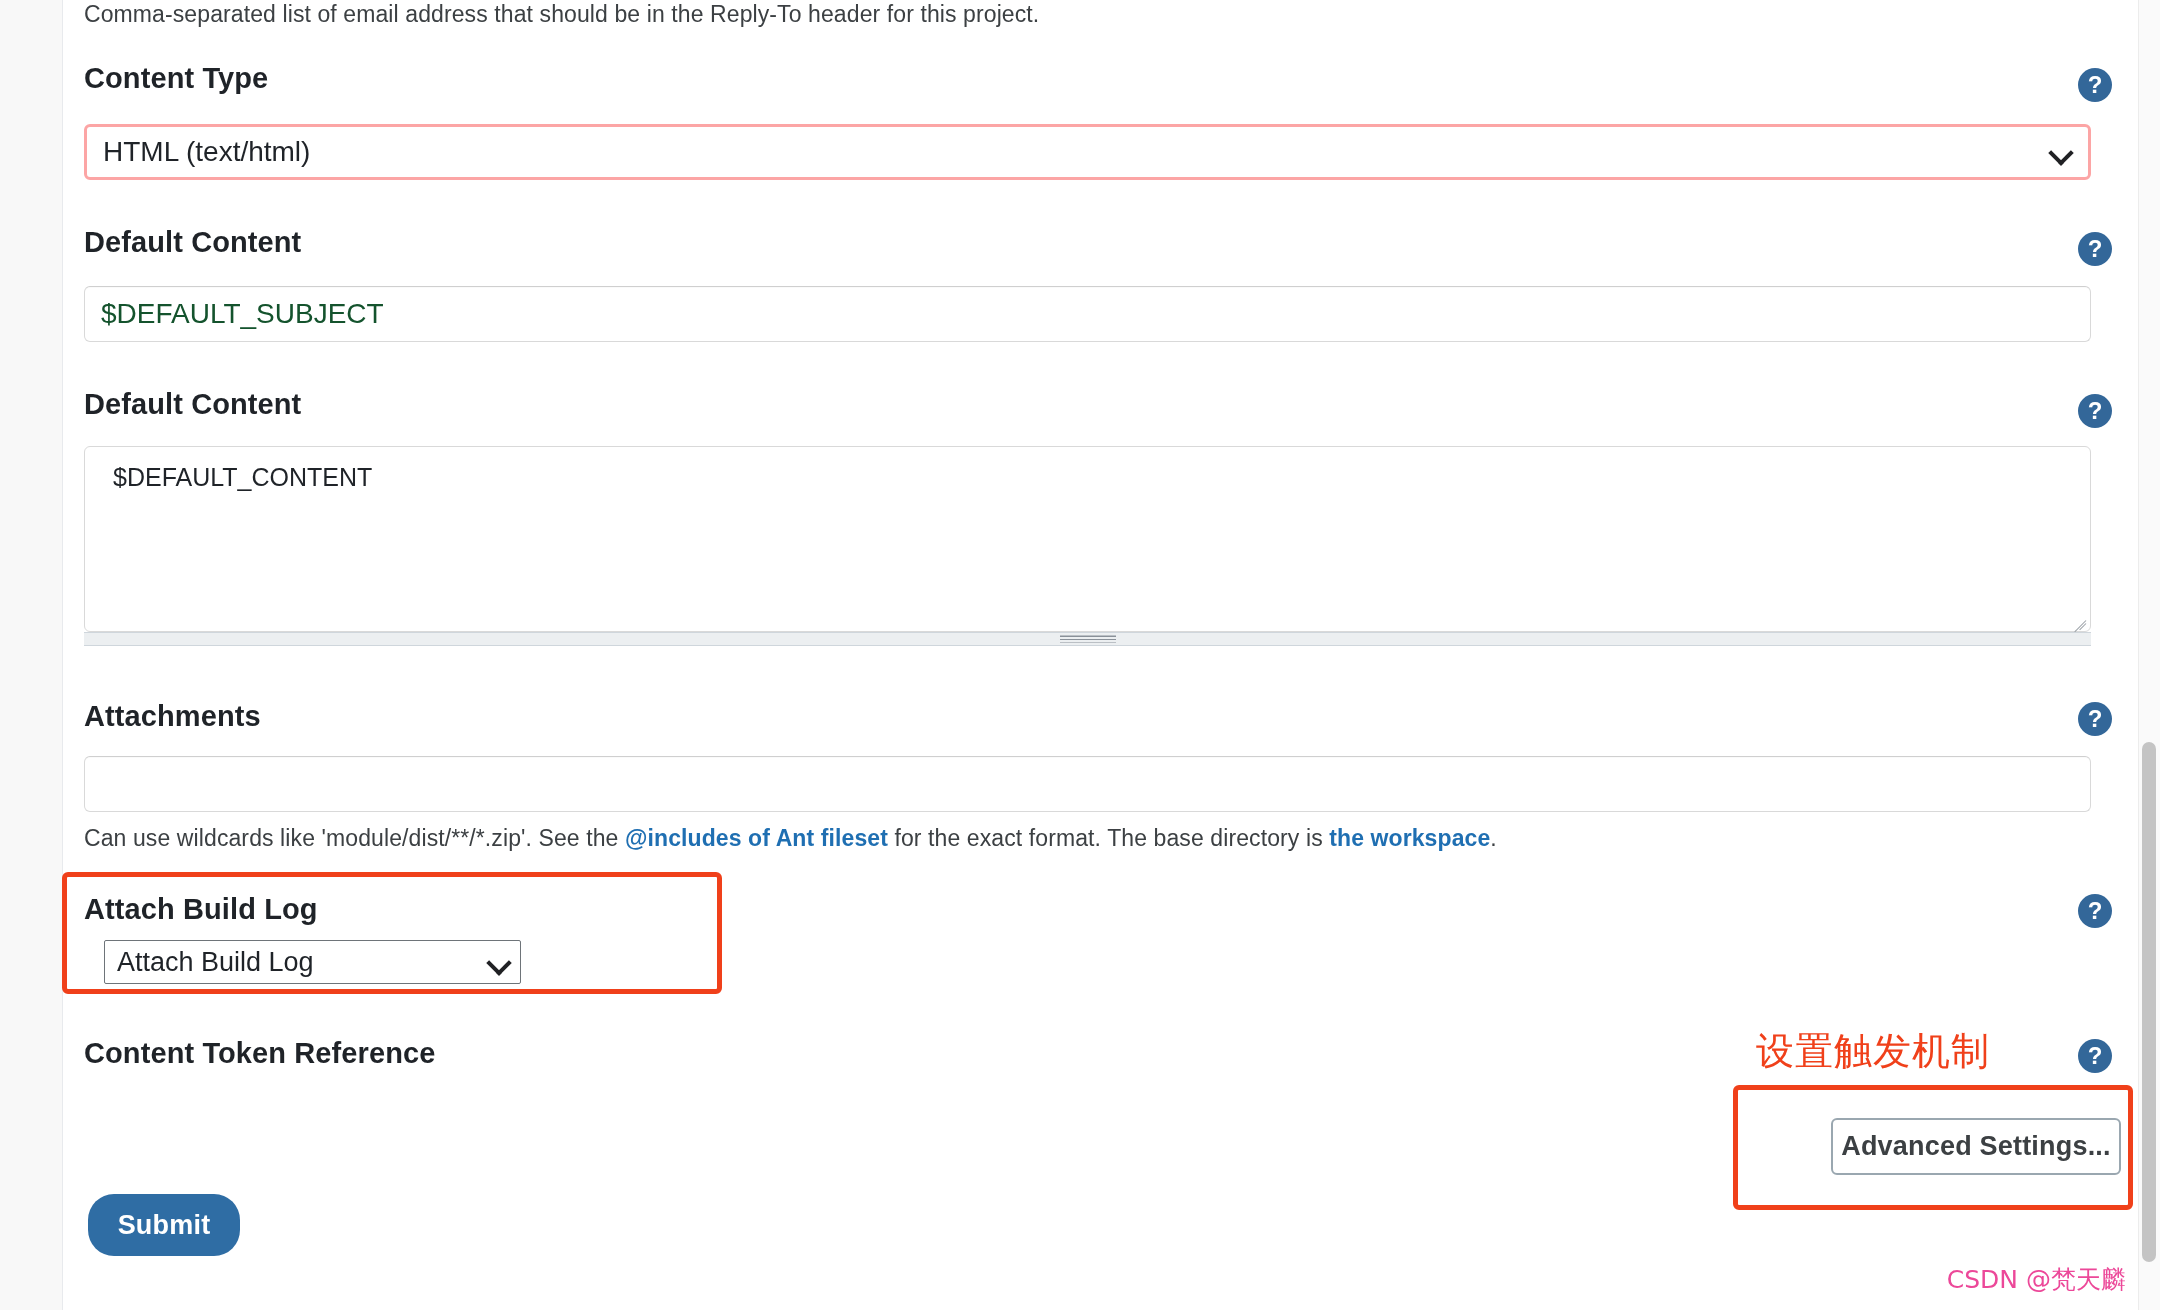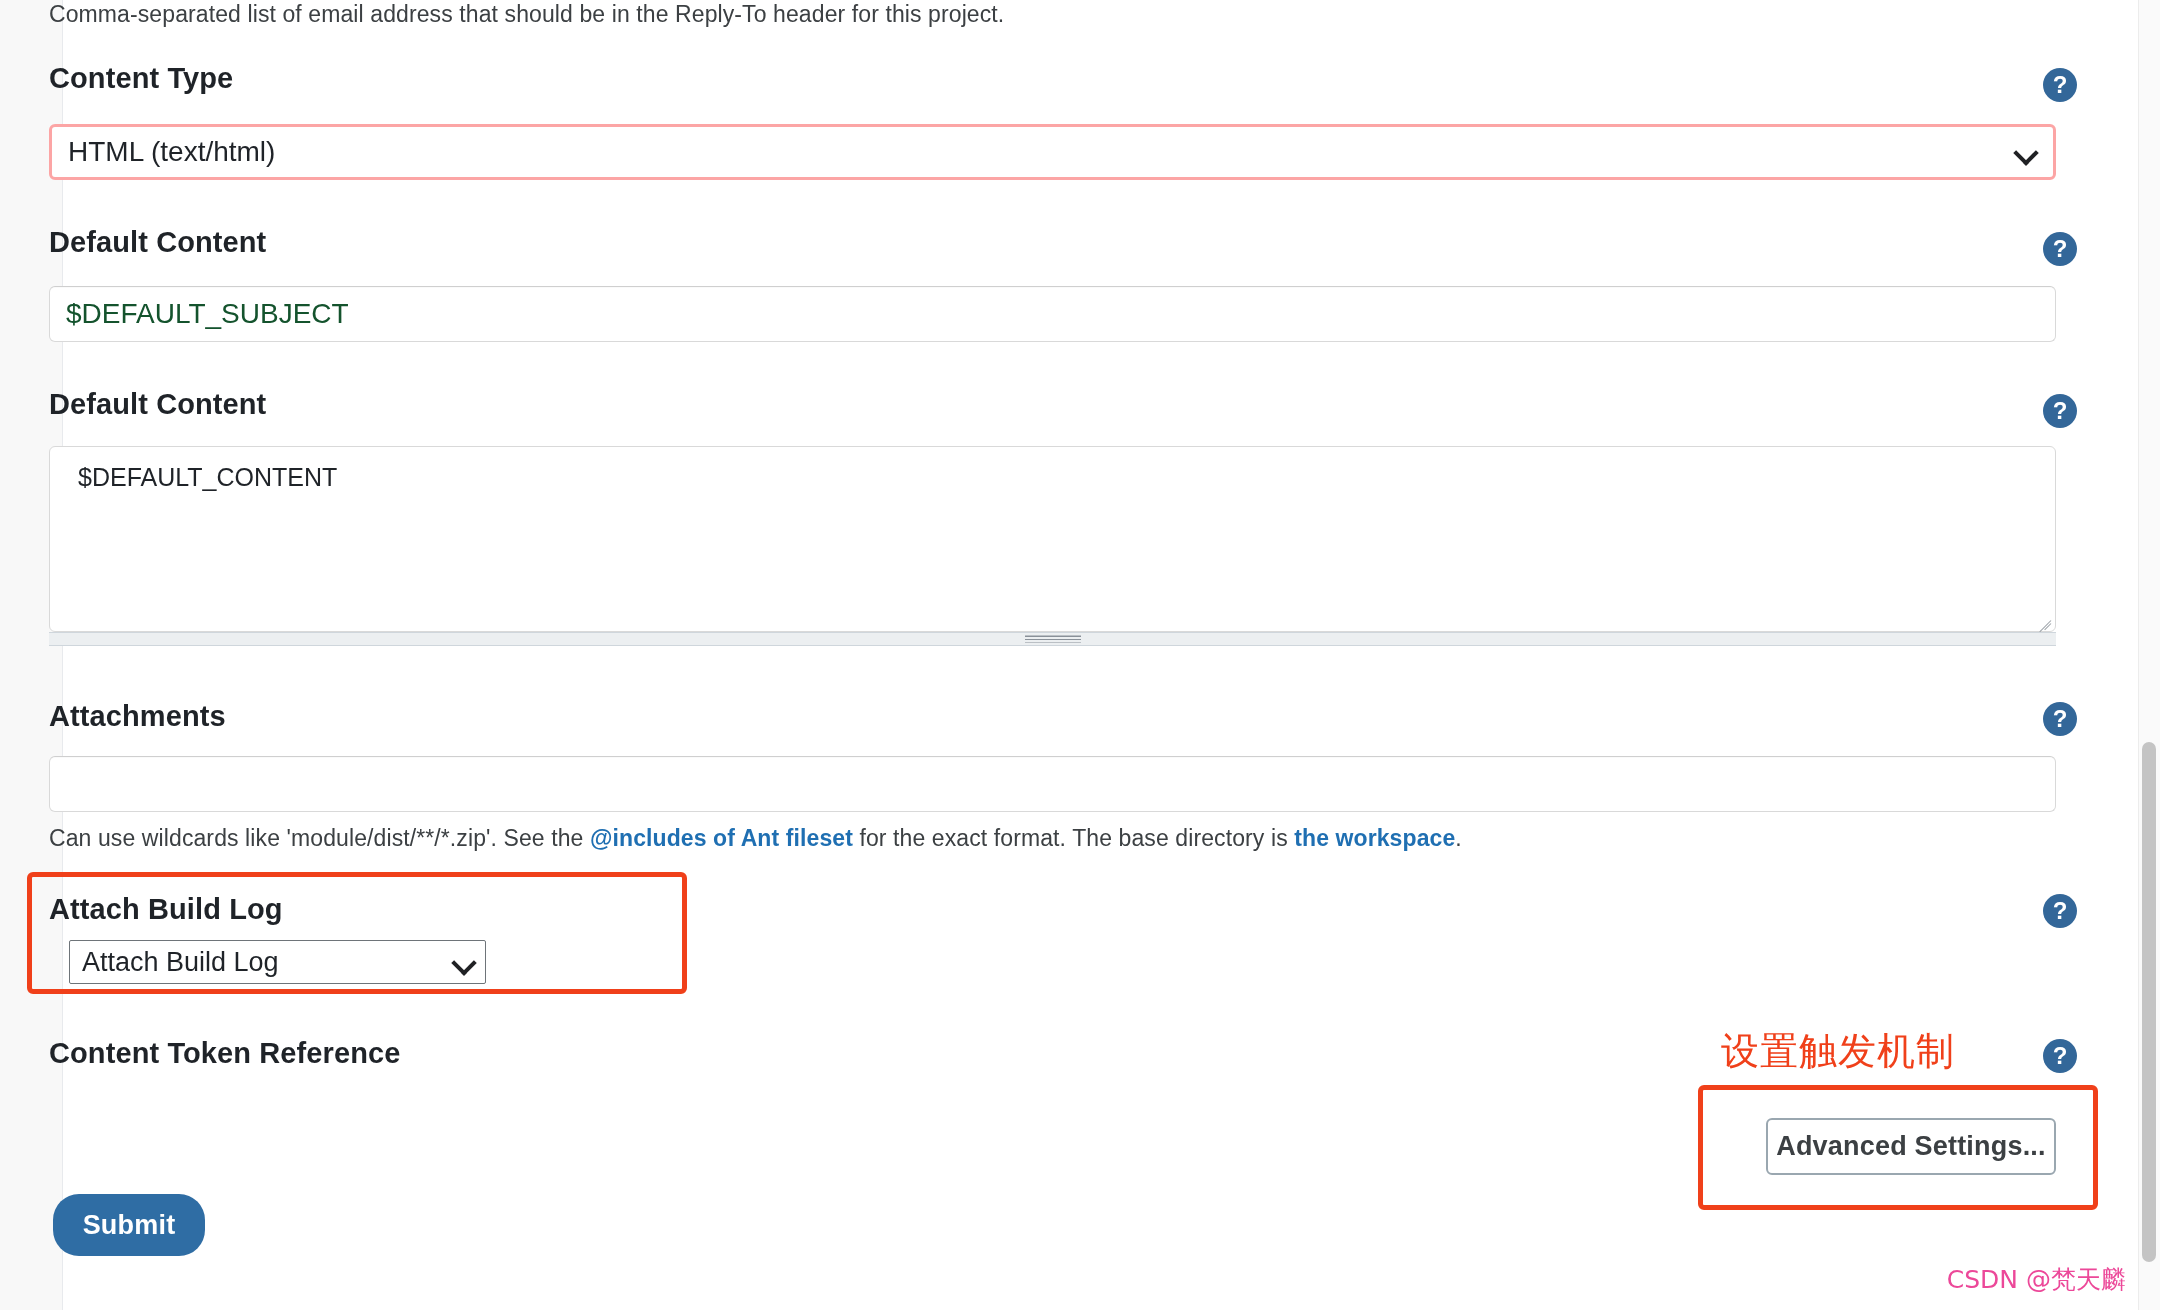--- a/index.html
+++ b/index.html
@@ -49,21 +49,21 @@
     top: 742px;
     width: 14px;
     height: 520px;
     border-radius: 7px;
     background: #c4c4c4;
   }
 
   
   #content {
     position: absolute;
-    left: 45px; top: 0;
+    left: 80px; top: 0;
     width: 2075px; height: 1064px;
   }
 
   .row-label {
     position: absolute;
     font-size: 29px;
     font-weight: bold;
     color: #1f2328;
     letter-spacing: 0.1px;
     white-space: nowrap;
@@ -239,20 +239,21 @@
     box-sizing: border-box;
     background: #ffffff;
     border: 2px solid #9aa7b0;
     border-radius: 6px;
     color: #3c4043;
     font-size: 27px;
     font-weight: bold;
     font-family: "Liberation Sans", sans-serif;
     cursor: pointer;
     letter-spacing: 0.2px;
+    margin-left: 30px;
   }
 
   
   #submit-button {
     position: absolute;
     box-sizing: border-box;
     background: #2f6da4;
     border: none;
     border-radius: 8px;
     color: #ffffff;

